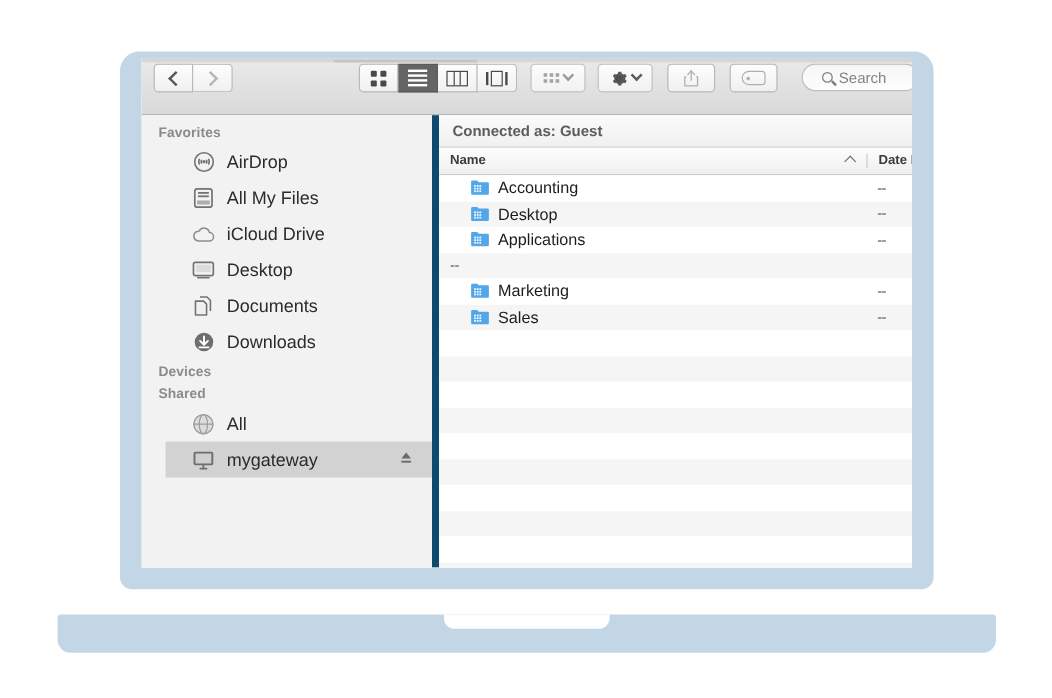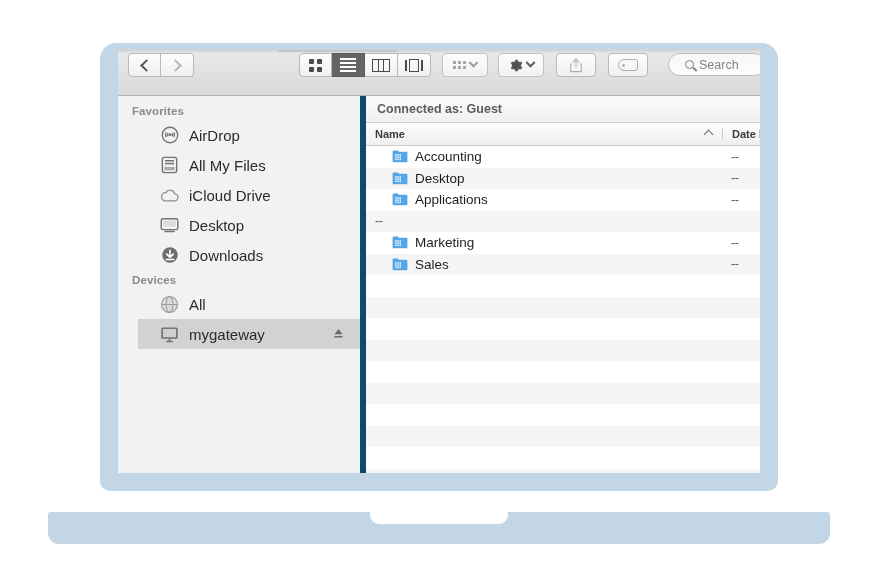--- a/index.html
+++ b/index.html
@@ -395,35 +395,45 @@
           <span class="sb-ico">
             <svg width="19" height="16" viewBox="0 0 20 17">
               <rect x="1.2" y="1.8" width="17.6" height="11.6" rx="1.8" fill="none" stroke="#737373" stroke-width="1.5"></rect>
               <rect x="3.4" y="3.8" width="13.2" height="6.6" fill="#dcdcdc"></rect>
               <path d="M5 15.4 h10" stroke="#737373" stroke-width="1.4" stroke-linecap="round"></path>
             </svg>
           </span>
           <span class="sb-label">Desktop</span>
         </div>
 
+        <div class="sb-item">
+          <span class="sb-ico">
+            <svg width="17" height="18" viewBox="0 0 18 19">
+              <path d="M2 5.2 h7.2 l2.6 2.6 v9.6 h-9.8 z" fill="#f0f0f0" stroke="#737373" stroke-width="1.4" stroke-linejoin="round"></path>
+              <path d="M6 1.6 h6.2 l3 3 v9.4" fill="none" stroke="#737373" stroke-width="1.4" stroke-linejoin="round"></path>
+            </svg>
+          </span>
+          <span class="sb-label">Documents</span>
+        </div>
 
         <div class="sb-item">
           <span class="sb-ico">
             <svg width="18" height="18" viewBox="0 0 20 20">
               <circle cx="10" cy="10" r="8.6" fill="#6e6e6e"></circle>
               <path d="M10 4.8 v7.4 M6.4 9 L10 12.6 L13.6 9" stroke="#ffffff" stroke-width="1.8" fill="none" stroke-linecap="round" stroke-linejoin="round"></path>
               <path d="M5.8 15 h8.4" stroke="#ffffff" stroke-width="1.6" stroke-linecap="round"></path>
             </svg>
           </span>
           <span class="sb-label">Downloads</span>
         </div>
 
         <div class="sb-header">Devices</div>
 
 
+        <div class="sb-header">Shared</div>
 
         <div class="sb-item">
           <span class="sb-ico">
             <svg width="19" height="19" viewBox="0 0 20 20">
               <circle cx="10" cy="10" r="8.4" fill="#dcdcdc" stroke="#9d9d9d" stroke-width="1.3"></circle>
               <ellipse cx="10" cy="10" rx="3.6" ry="8.4" fill="none" stroke="#9d9d9d" stroke-width="1.1"></ellipse>
               <path d="M1.8 10 h16.4" stroke="#9d9d9d" stroke-width="1.1"></path>
             </svg>
           </span>
           <span class="sb-label">All</span>

